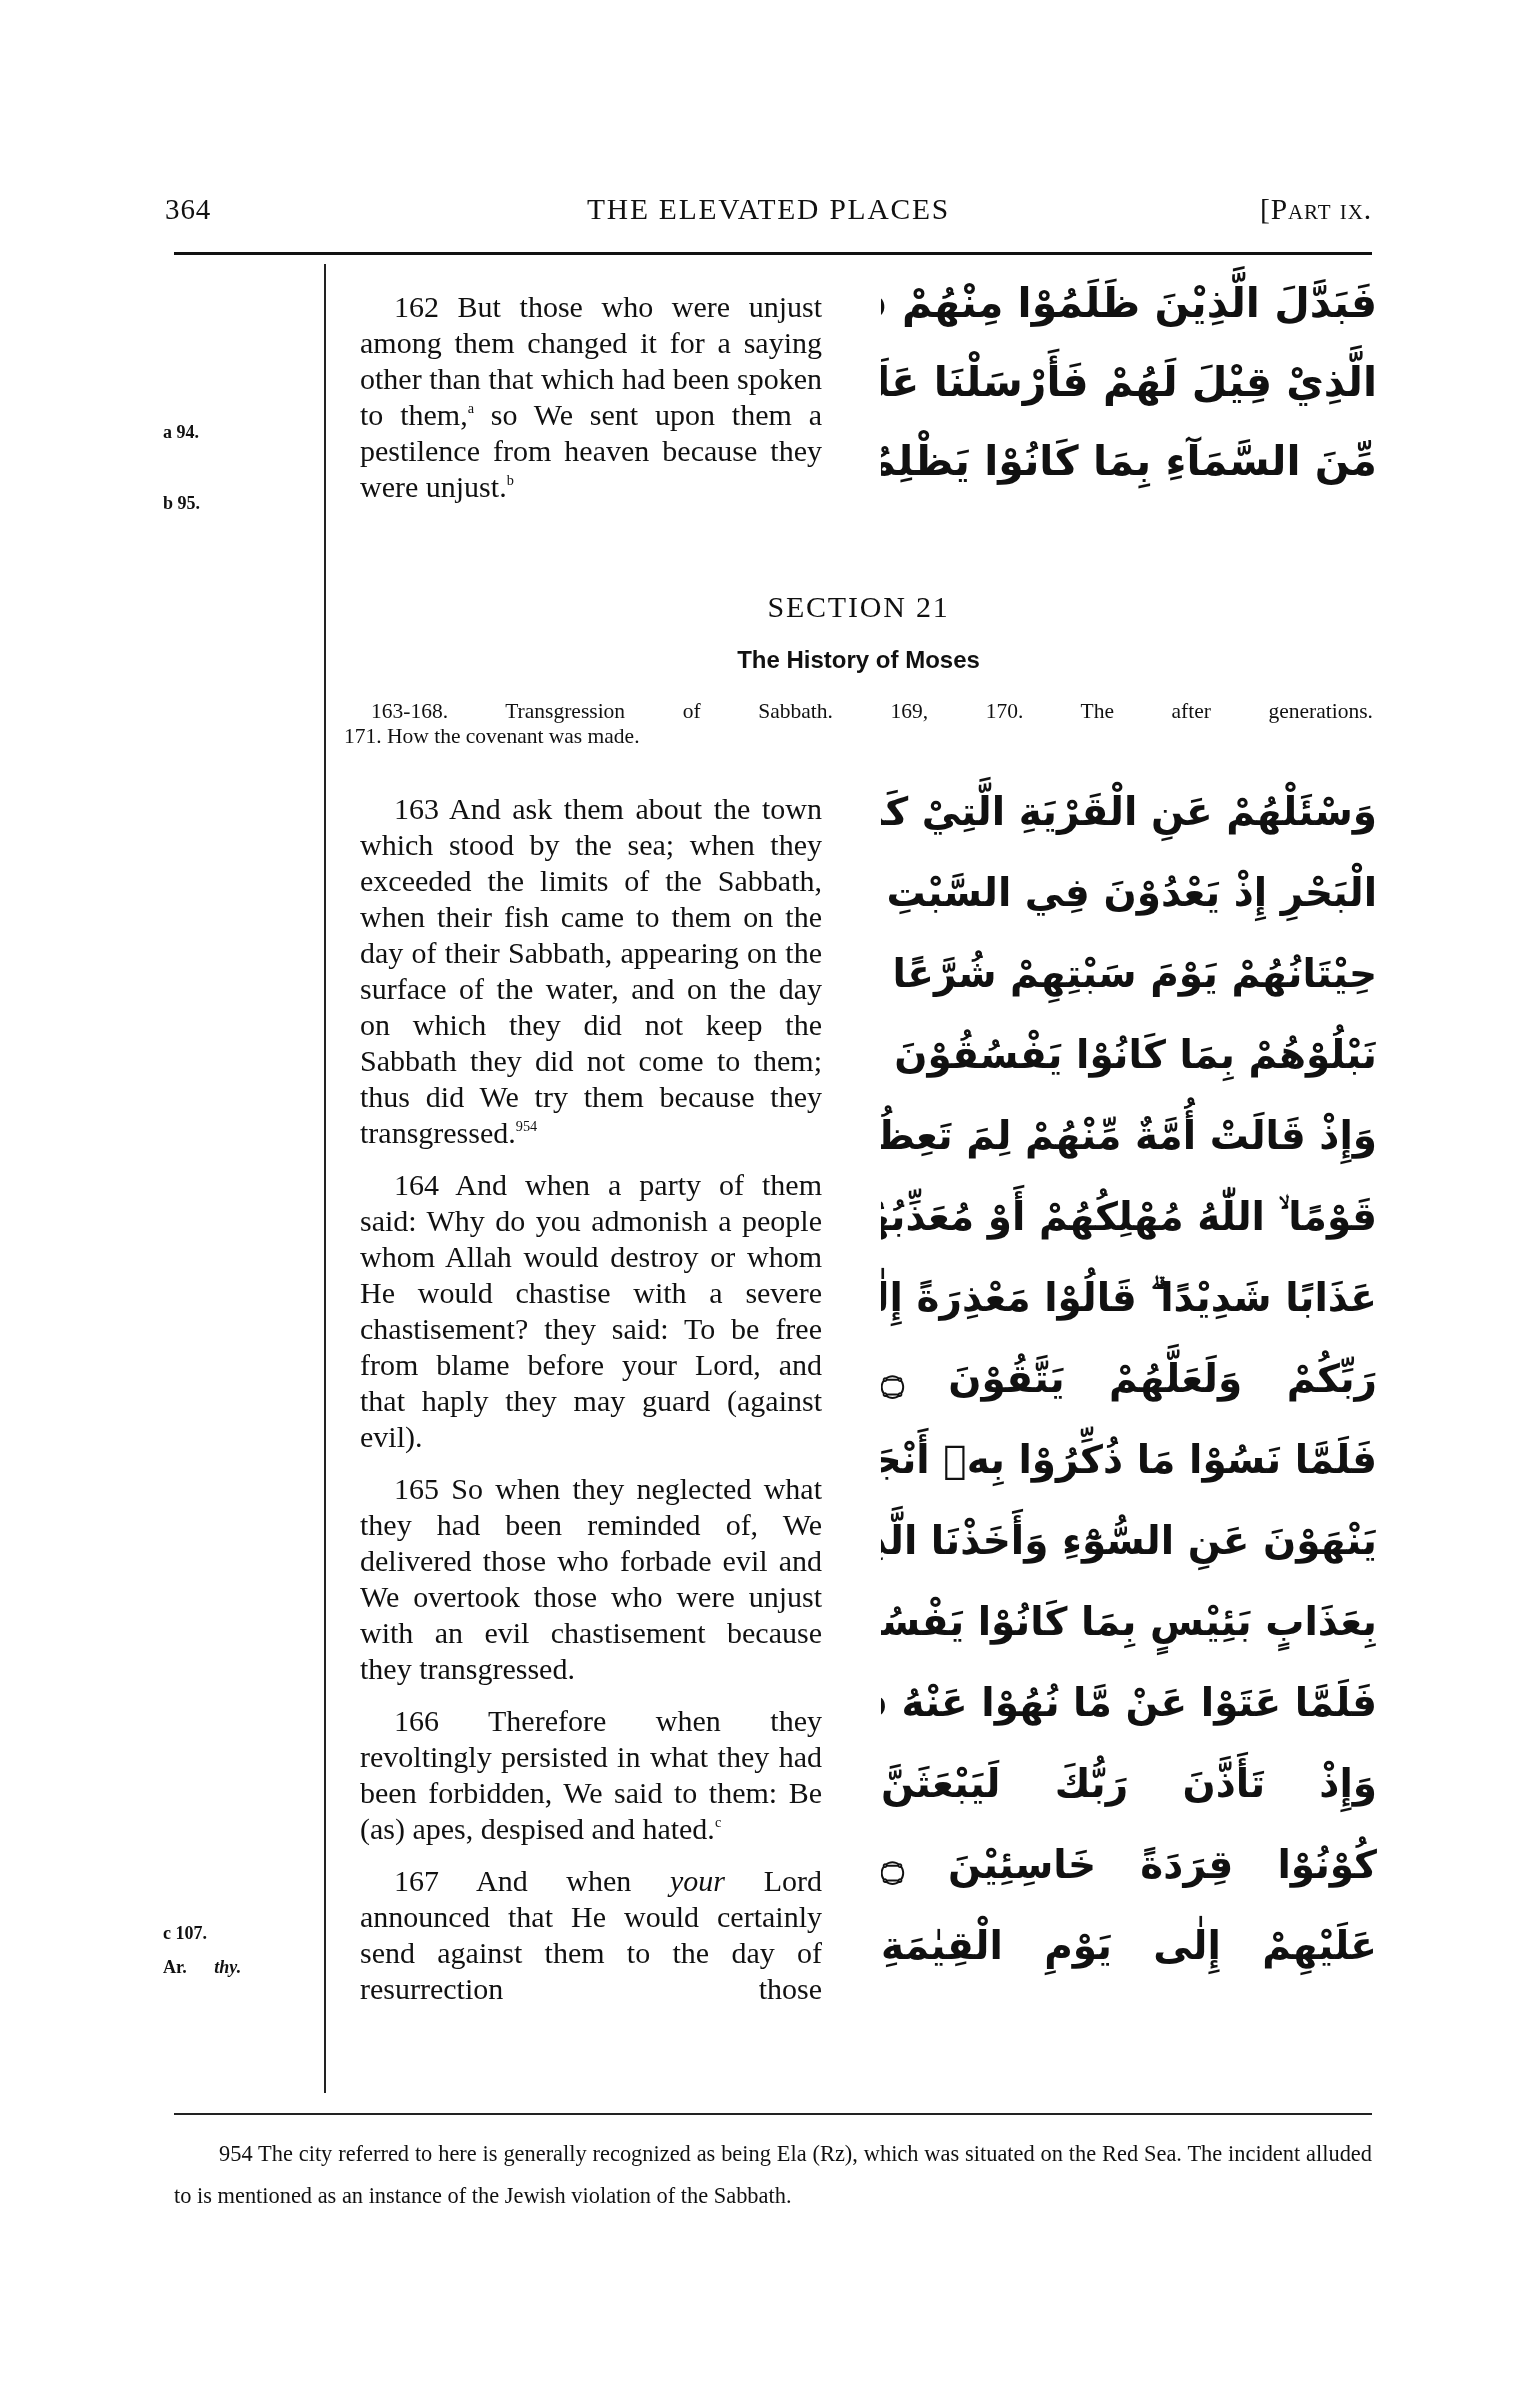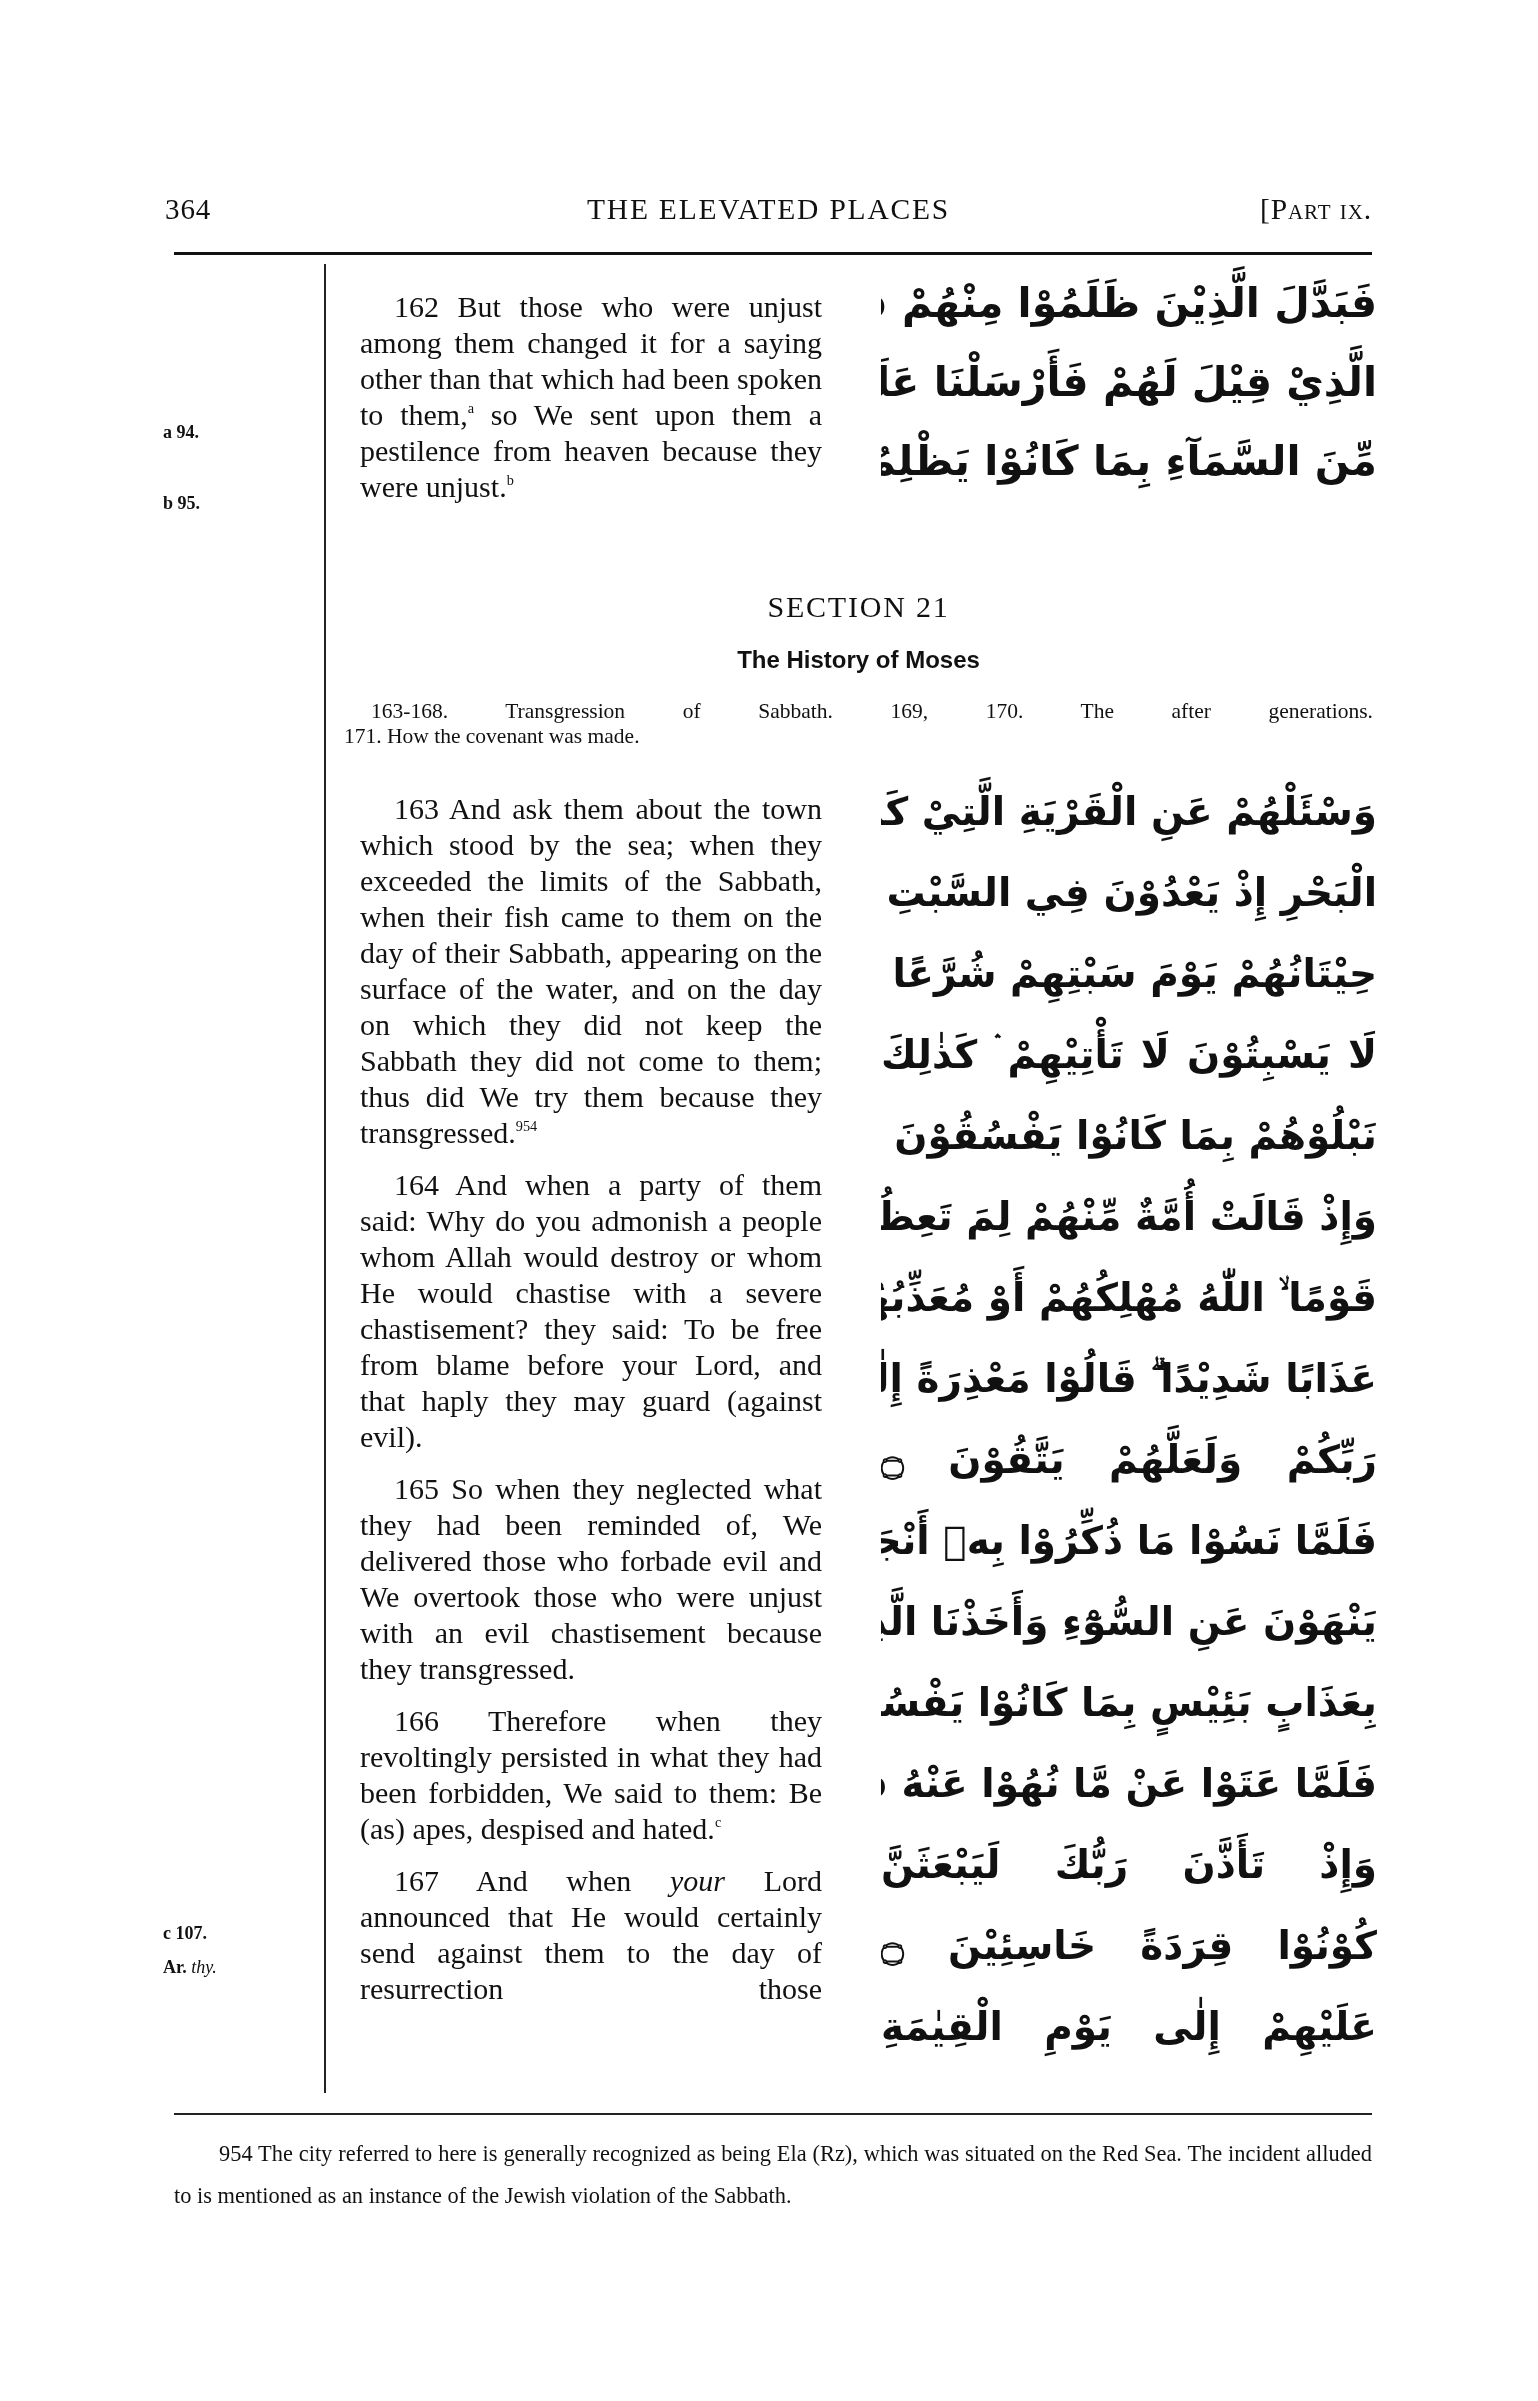--- a/index.html
+++ b/index.html
@@ -5,21 +5,21 @@
   html, body { margin: 0; padding: 0; background: #ffffff; }
   body { width: 1538px; height: 2401px; position: relative; overflow: hidden; color: #111; font-family: "Liberation Serif", "DejaVu Serif", serif; }
   .abs { position: absolute; }
   .running-head { top: 186px; left: 165px; width: 1207px; height: 45px; font-size: 29.5px; letter-spacing: 0.9px; }
   .running-head .pageno { position: absolute; left: 0; top: 7.2px; font-weight: normal; font-size: 29px; }
   .running-head .title { position: absolute; left: 0; width: 100%; text-align: center; top: 7.2px; letter-spacing: 1.8px; }
   .running-head .part { position: absolute; right: 0; top: 7.2px; font-variant: small-caps; letter-spacing: 0.9px; }
   .head-rule { top: 252px; left: 174px; width: 1198px; height: 2.7px; background: #111; }
   .col-rule { left: 324px; width: 1.8px; background: #222; }
   .margin-note { left: 163px; font-size: 18px; font-weight: bold; white-space: nowrap; }
-  .margin-note i { font-weight: normal; }
+  .margin-note i { font-weight: bold; margin-left: 23px; }
   .eng { left: 344px; width: 494px; font-size: 30px; line-height: 36px; text-align: justify; }
   .eng p { margin: 16px; text-indent: 34px; text-align: justify; text-align-last: justify; }
   .eng p.last-short { text-align-last: left; }
   .eng sup { font-size: 14.3px; vertical-align: 12.5px; line-height: 0; }
   .arabic { left: 881px; width: 496px; direction: rtl; font-family: "DejaVu Sans", sans-serif; font-size: 41px; font-weight: bold; text-align: justify; text-align-last: justify; }
   .arabic .aline { display: block; white-space: nowrap; overflow: hidden; }
   .section-title { top: 590px; left: 344px; width: 1029px; text-align: center; font-size: 30px; letter-spacing: 1.8px; }
   .section-sub { top: 646px; left: 344px; width: 1029px; text-align: center; font-size: 24px; font-weight: bold; font-family: "Liberation Sans", "DejaVu Sans", sans-serif; }
   .summary { top: 699px; left: 344px; width: 1029px; font-size: 21.5px; line-height: 25px; }
   .summary .row1 { display: block; text-align: justify; text-align-last: justify; text-indent: 27px; }
@@ -70,21 +70,20 @@
   <p class="last-short"><span>164 And when a party of them said: Why do you admonish a people whom Allah would destroy or whom He would chastise with a severe chastisement? they said: To be free from blame before your Lord, and that haply they may guard (against evil).</span></p>
   <p class="last-short"><span>165 So when they neglected what they had been reminded of, We delivered those who forbade evil and We overtook those who were unjust with an evil chastisement because they transgressed.</span></p>
   <p class="last-short"><span>166 Therefore when they revoltingly persisted in what they had been forbidden, We said to them: Be (as) apes, despised and hated.</span><sup>c</sup></p>
   <p><span>167 And when </span><i>your</i><span> Lord announced that He would certainly send against them to the day of resurrection those</span></p>
 </div>
 
 <div class="abs arabic" style="top:771px;line-height:81px;font-size:39px;">
   <span class="aline">وَسْئَلْهُمْ عَنِ الْقَرْيَةِ الَّتِيْ كَانَتْ حَاضِرَةَ</span>
   <span class="aline">الْبَحْرِ إِذْ يَعْدُوْنَ فِي السَّبْتِ إِذْ تَأْتِيْهِمْ</span>
   <span class="aline">حِيْتَانُهُمْ يَوْمَ سَبْتِهِمْ شُرَّعًا وَّيَوْمَ</span>
-  <span class="aline">لَا يَسْبِتُوْنَ لَا تَأْتِيْهِمْ ۛ كَذٰلِكَ</span>
   <span class="aline">نَبْلُوْهُمْ بِمَا كَانُوْا يَفْسُقُوْنَ ۝</span>
   <span class="aline">وَإِذْ قَالَتْ أُمَّةٌ مِّنْهُمْ لِمَ تَعِظُوْنَ</span>
   <span class="aline">قَوْمًا ۙ اللّٰهُ مُهْلِكُهُمْ أَوْ مُعَذِّبُهُمْ</span>
   <span class="aline">عَذَابًا شَدِيْدًا ۗ قَالُوْا مَعْذِرَةً إِلٰى</span>
   <span class="aline">رَبِّكُمْ وَلَعَلَّهُمْ يَتَّقُوْنَ ۝</span>
   <span class="aline">فَلَمَّا نَسُوْا مَا ذُكِّرُوْا بِهٖ أَنْجَيْنَا الَّذِيْنَ</span>
   <span class="aline">يَنْهَوْنَ عَنِ السُّوْٓءِ وَأَخَذْنَا الَّذِيْنَ ظَلَمُوْا</span>
   <span class="aline">بِعَذَابٍ بَئِيْسٍ بِمَا كَانُوْا يَفْسُقُوْنَ ۝</span>
   <span class="aline">فَلَمَّا عَتَوْا عَنْ مَّا نُهُوْا عَنْهُ قُلْنَا لَهُمْ</span>
   <span class="aline">وَإِذْ تَأَذَّنَ رَبُّكَ لَيَبْعَثَنَّ</span>

